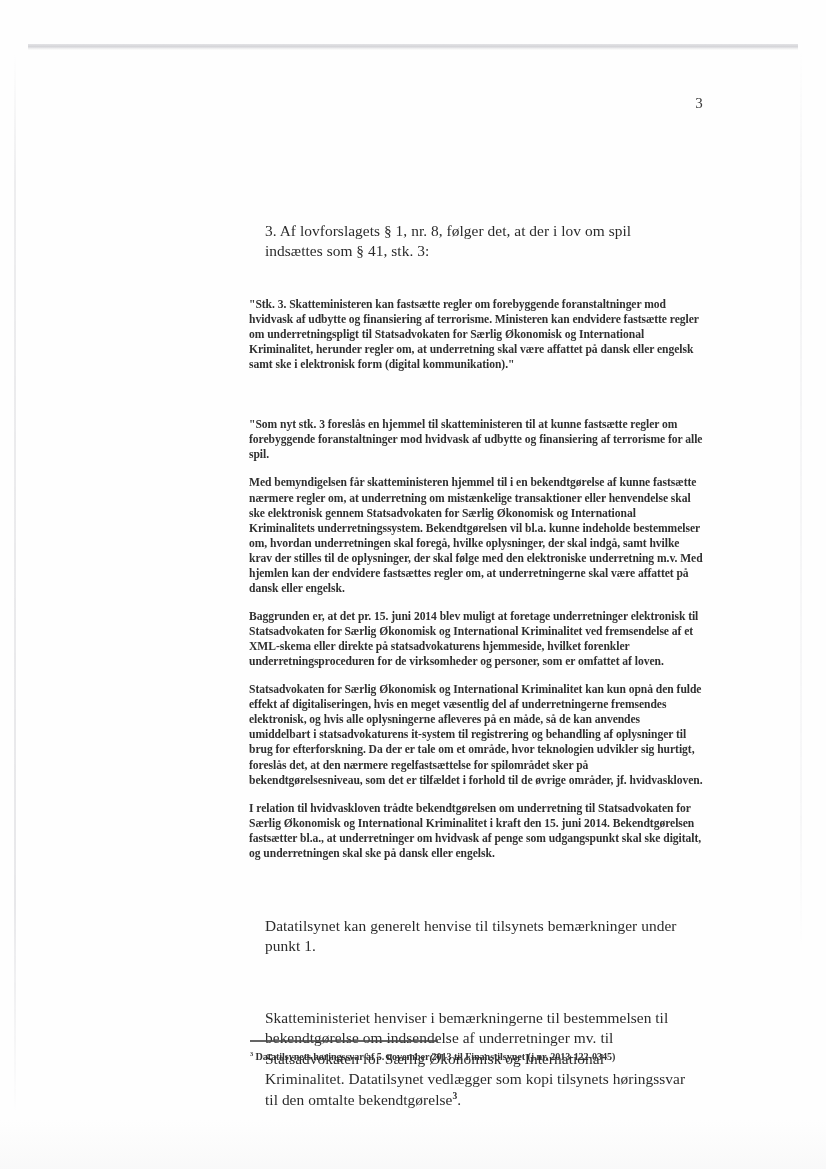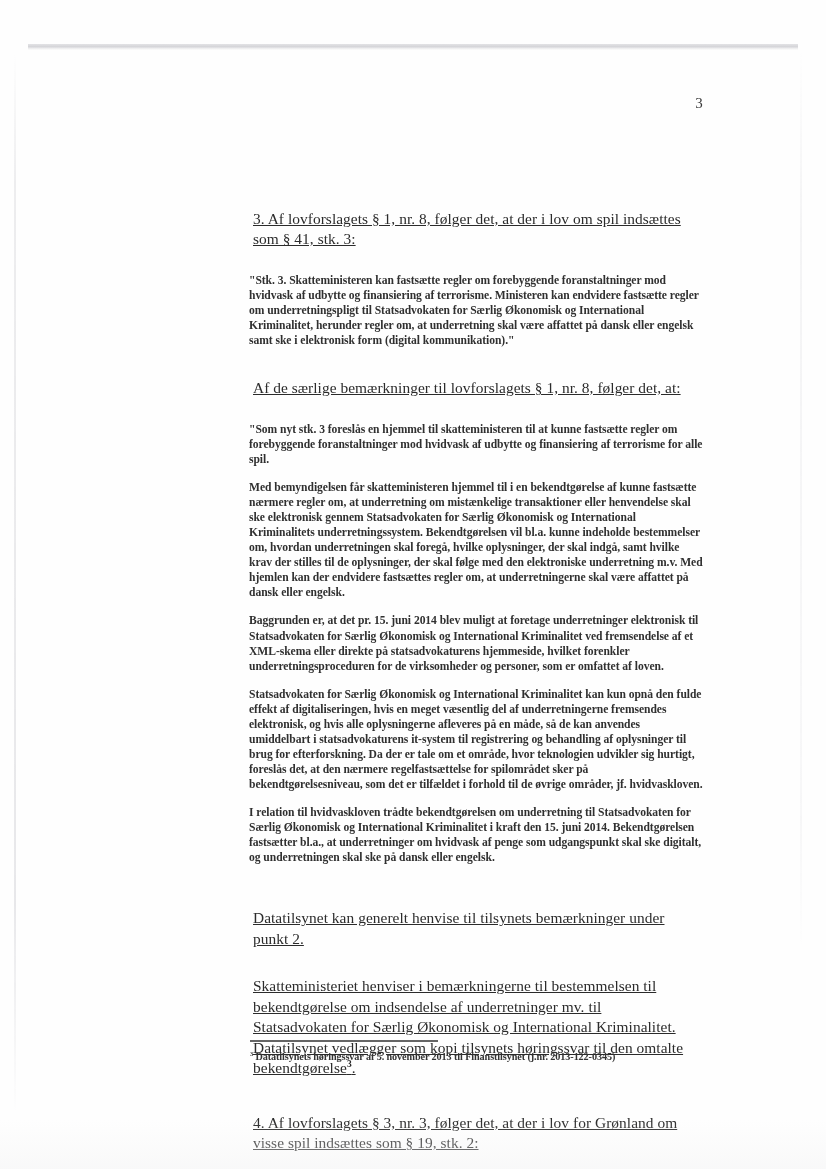--- a/index.html
+++ b/index.html
@@ -86,24 +86,23 @@
     color: #3a3a3a;
     margin: 0 0 0 0;
     letter-spacing: 0.3px;
   }
 
   
   .stmt {
     font-size: 15.4px;
     line-height: 1.33;
     color: #2b2b2b;
-    margin: 4px;
+    margin: 16px;
     text-align: left;
     letter-spacing: 0.05px;
-    text-decoration: underline;
   }
 
   
   .quote {
     font-size: 11.6px;
     line-height: 1.30;
     color: #303030;
     margin: 0;
     font-weight: 600;
     text-align: left;
@@ -167,38 +166,37 @@
     <div style="height:26px"></div>
 
     <p class="stmt blur-soft">3. Af lovforslagets § 1, nr. 8, følger det, at der i lov om spil indsættes som § 41, stk. 3:</p>
 
     <div class="gap-md"></div>
 
     <p class="quote blur-soft">"Stk. 3. Skatteministeren kan fastsætte regler om forebyggende foranstaltninger mod hvidvask af udbytte og finansiering af terrorisme. Ministeren kan endvidere fastsætte regler om underretningspligt til Statsadvokaten for Særlig Økonomisk og International Kriminalitet, herunder regler om, at underretning skal være affattet på dansk eller engelsk samt ske i elektronisk form (digital kommunikation)."</p>
 
     <div class="gap-lg"></div>
 
-    <p class="stmt blur-soft">Af de særlige bemærkninger til lovforslagets § 1, nr. 8, følger det, at:</p>
 
     <div class="gap-md"></div>
 
     <p class="quote blur-soft">"Som nyt stk. 3 foreslås en hjemmel til skatteministeren til at kunne fastsætte regler om forebyggende foranstaltninger mod hvidvask af udbytte og finansiering af terrorisme for alle spil.</p>
     <div class="gap-sm"></div>
     <p class="quote blur-soft">Med bemyndigelsen får skatteministeren hjemmel til i en bekendtgørelse af kunne fastsætte nærmere regler om, at underretning om mistænkelige transaktioner eller henvendelse skal ske elektronisk gennem Statsadvokaten for Særlig Økonomisk og International Kriminalitets underretningssystem. Bekendtgørelsen vil bl.a. kunne indeholde bestemmelser om, hvordan underretningen skal foregå, hvilke oplysninger, der skal indgå, samt hvilke krav der stilles til de oplysninger, der skal følge med den elektroniske underretning m.v. Med hjemlen kan der endvidere fastsættes regler om, at underretningerne skal være affattet på dansk eller engelsk.</p>
     <div class="gap-sm"></div>
     <p class="quote blur-soft">Baggrunden er, at det pr. 15. juni 2014 blev muligt at foretage underretninger elektronisk til Statsadvokaten for Særlig Økonomisk og International Kriminalitet ved fremsendelse af et XML-skema eller direkte på statsadvokaturens hjemmeside, hvilket forenkler underretningsproceduren for de virksomheder og personer, som er omfattet af loven.</p>
     <div class="gap-sm"></div>
     <p class="quote blur-soft">Statsadvokaten for Særlig Økonomisk og International Kriminalitet kan kun opnå den fulde effekt af digitaliseringen, hvis en meget væsentlig del af underretningerne fremsendes elektronisk, og hvis alle oplysningerne afleveres på en måde, så de kan anvendes umiddelbart i statsadvokaturens it-system til registrering og behandling af oplysninger til brug for efterforskning. Da der er tale om et område, hvor teknologien udvikler sig hurtigt, foreslås det, at den nærmere regelfastsættelse for spilområdet sker på bekendtgørelsesniveau, som det er tilfældet i forhold til de øvrige områder, jf. hvidvaskloven.</p>
     <div class="gap-sm"></div>
     <p class="quote blur-soft">I relation til hvidvaskloven trådte bekendtgørelsen om underretning til Statsadvokaten for Særlig Økonomisk og International Kriminalitet i kraft den 15. juni 2014. Bekendtgørelsen fastsætter bl.a., at underretninger om hvidvask af penge som udgangspunkt skal ske digitalt, og underretningen skal ske på dansk eller engelsk.</p>
     <div class="gap-sm"></div>
 
     <div class="gap-lg"></div>
 
-    <p class="stmt blur-soft">Datatilsynet kan generelt henvise til tilsynets bemærkninger under punkt 2.</p>
+    <p class="stmt blur-soft">Datatilsynet kan generelt henvise til tilsynets bemærkninger under punkt 1.</p>
 
     <div class="gap-md"></div>
 
     <p class="stmt blur-soft"><span>Skatteministeriet henviser i bemærkningerne til bestemmelsen til bekendtgørelse om indsendelse af underretninger mv. til Statsadvokaten for Særlig Økonomisk og International Kriminalitet. Datatilsynet vedlægger som kopi tilsynets høringssvar til den omtalte bekendtgørelse</span><span class="sup">3</span><span>.</span></p>
 
     <div class="gap-lg"></div>
 
     <p class="stmt blur-soft">4. Af lovforslagets § 3, nr. 3, følger det, at der i lov for Grønland om visse spil indsættes som § 19, stk. 2:</p>
 
   </div>

